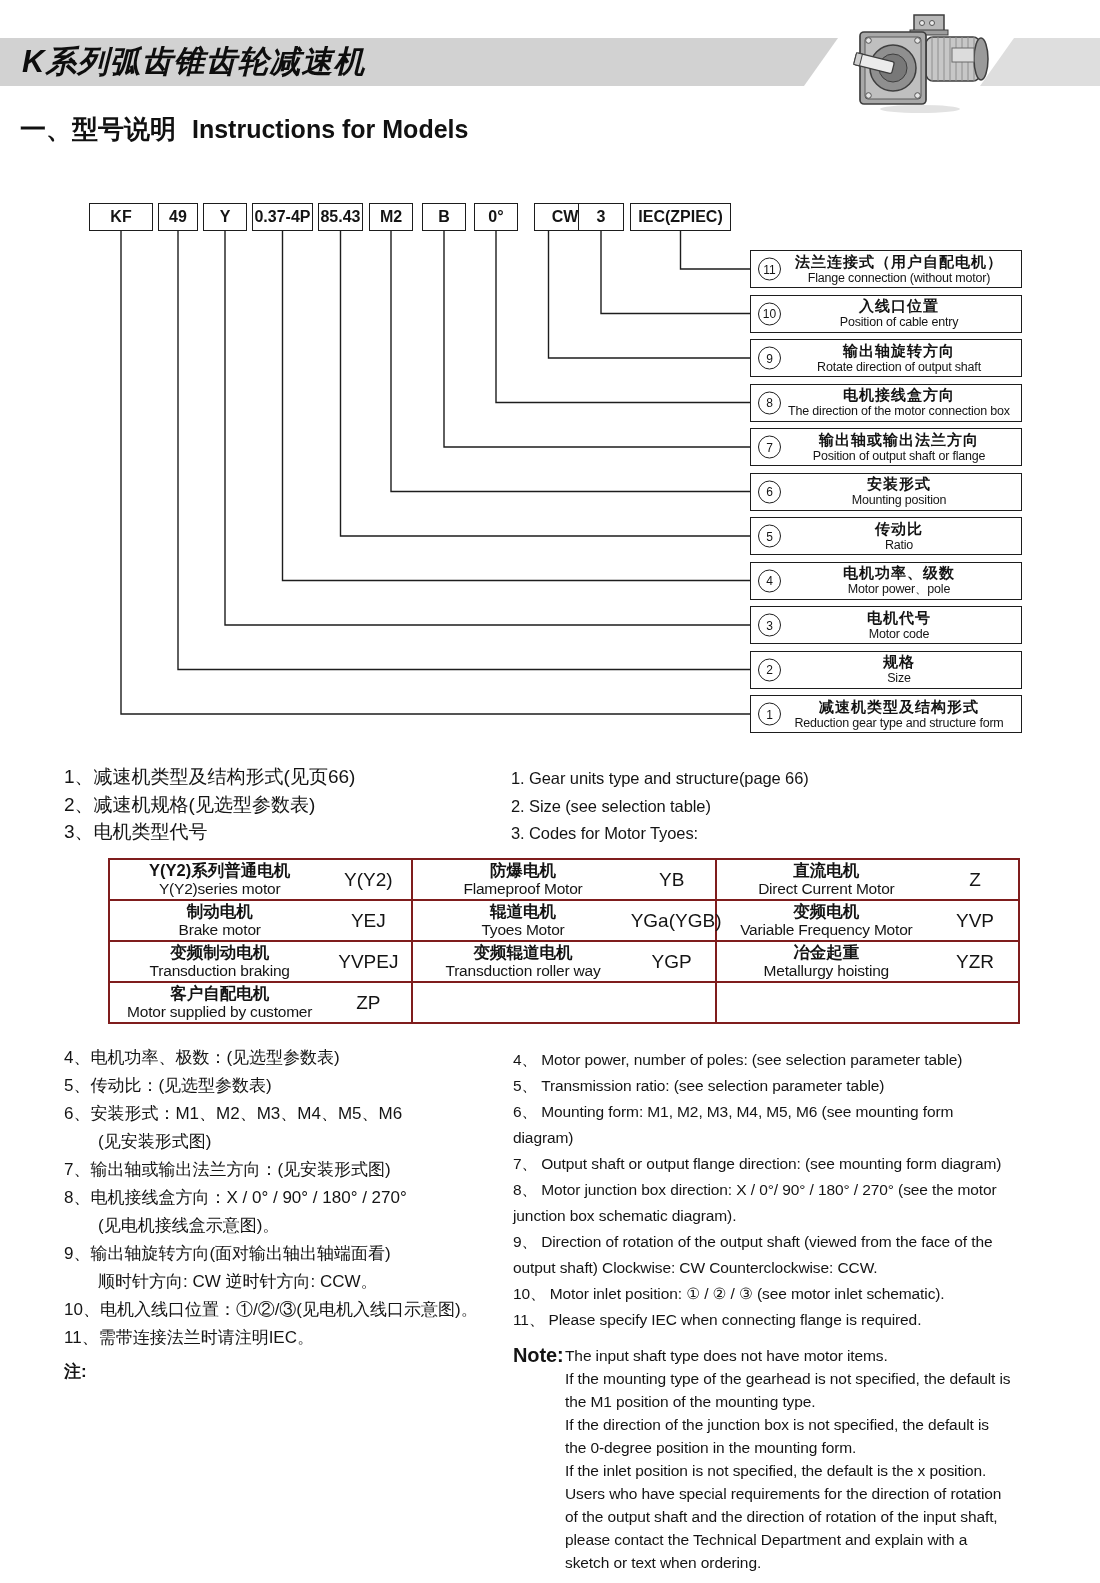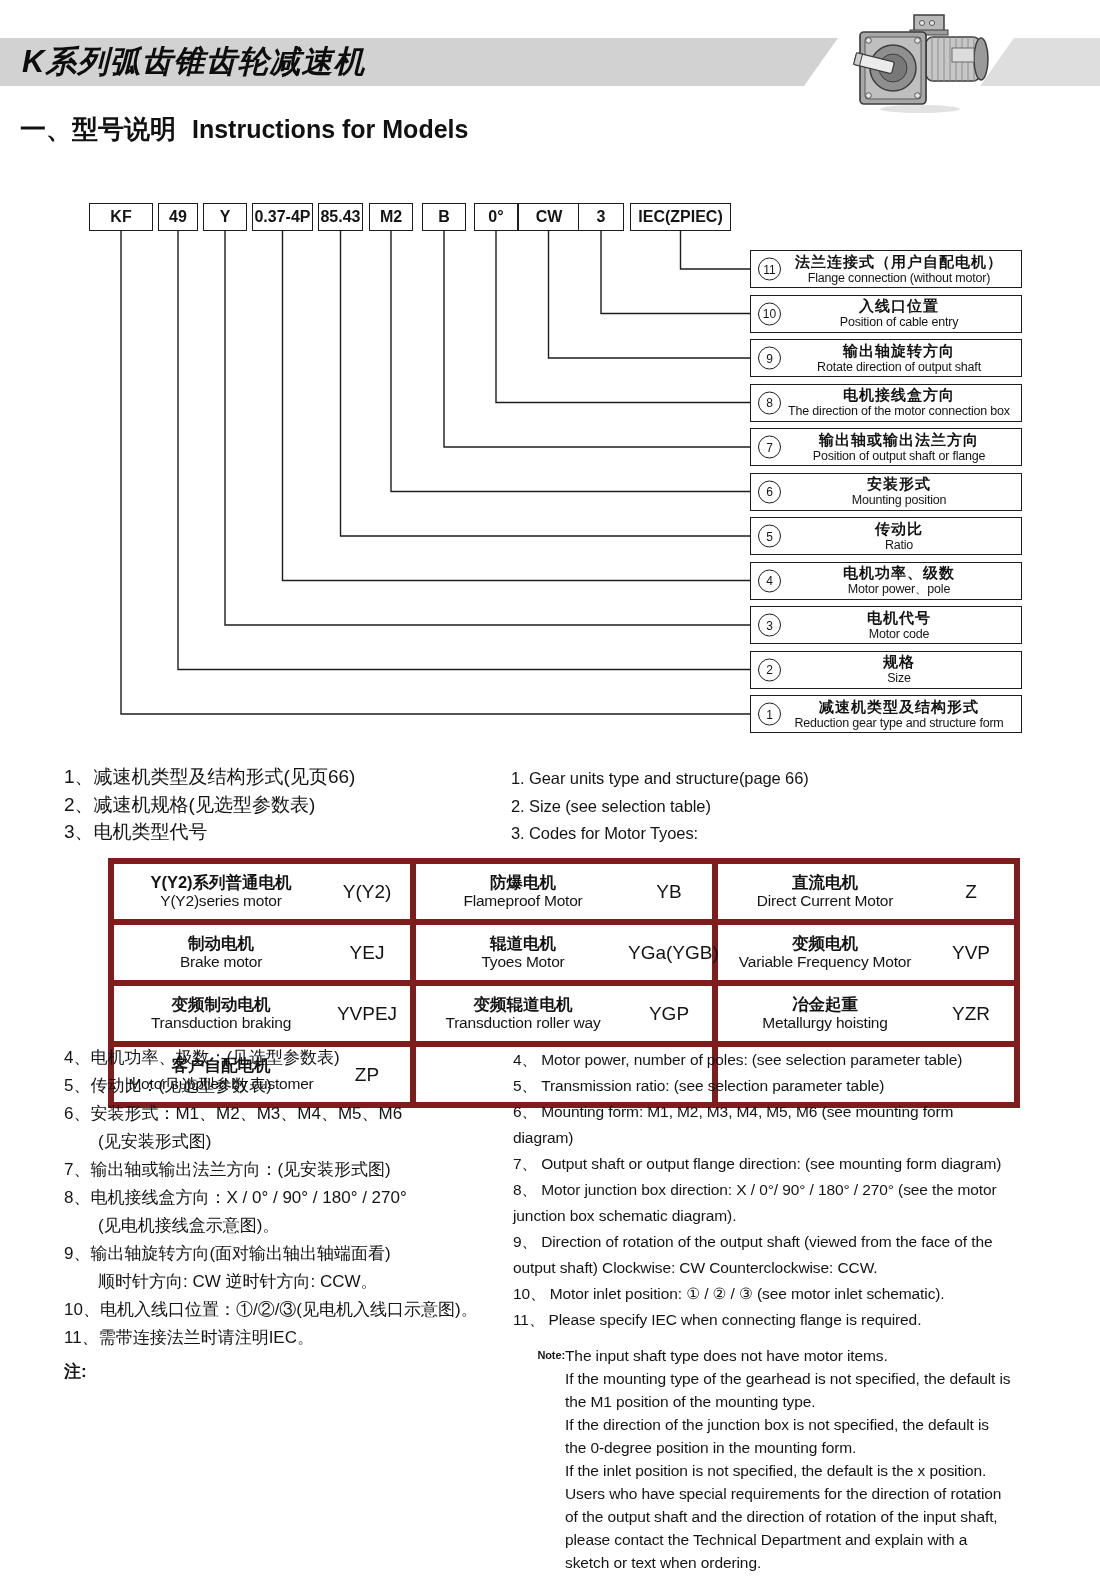--- a/index.html
+++ b/index.html
@@ -31,37 +31,37 @@
   .callout .txt{flex:1;text-align:center;padding-left:26px;}
   .callout .zh{font-weight:bold;font-size:15px;line-height:17px;letter-spacing:1px;white-space:nowrap;font-family:Liberation Serif, serif;}
   .callout .en{font-size:12.5px;line-height:14px;white-space:nowrap;letter-spacing:-0.2px;}
   
   #intro-zh{position:absolute;left:64px;top:763px;font-size:19px;}
   #intro-zh .ln{line-height:27.5px;white-space:nowrap;}
   #intro-en{position:absolute;left:511px;top:765px;font-size:16.5px;}
   #intro-en .ln{line-height:27.5px;white-space:nowrap;letter-spacing:-0.1px;}
   
   #motor-table{position:absolute;left:108px;top:858px;width:912px;border-collapse:collapse;table-layout:fixed;}
-  #motor-table td{border:6px solid #7f1d1d;height:39px;padding:8px 2px;}
+  #motor-table td{border:2px solid #7f1d1d;height:39px;padding:0 2px;}
   .cell{display:flex;align-items:center;height:100%;}
   .cell .lbl{flex:1;text-align:center;}
   .cell .zh{font-weight:bold;font-size:16.5px;line-height:19px;white-space:nowrap;}
   .cell .en{font-size:15.5px;line-height:18px;white-space:nowrap;letter-spacing:-0.2px;}
   .cell .code{width:82px;font-size:19px;text-align:center;flex-shrink:0;}
   
   #detail-zh{position:absolute;left:64px;top:1044px;width:456px;font-size:17px;}
   #detail-zh .ln{line-height:28px;white-space:nowrap;}
   #detail-zh .ind{padding-left:34px;}
   .noteblk{display:flex;margin-top:8px;}
   .noteblk .nlabel{font-weight:bold;flex-shrink:0;}
   #detail-zh .nlabel{width:32px;font-size:17px;line-height:24.5px;}
   #detail-zh .ln2{line-height:24.5px;white-space:nowrap;}
   #detail-en{position:absolute;left:513px;top:1047px;width:546px;font-size:15.5px;letter-spacing:-0.1px;}
   #detail-en .ln{line-height:26px;white-space:nowrap;}
-  #detail-en .nlabel{width:52px;font-size:11px;line-height:23px;text-align:right;}
+  #detail-en .nlabel{width:52px;font-size:20px;line-height:23px;}
   #detail-en .ln2{line-height:23px;white-space:nowrap;}
   #detail-en .noteblk{margin-top:11px;}
 </style>
 </head>
 <body>
 
 <div class="page">
 
   <div class="band-main"></div>
   <div class="band-right"></div>
@@ -115,21 +115,21 @@
       </svg>
     <div id="code-boxes">
         <div class="code-box" style="left: 89px; width: 64px;">KF</div>
         <div class="code-box" style="left: 158px; width: 40px;">49</div>
         <div class="code-box" style="left: 203px; width: 44px;">Y</div>
         <div class="code-box" style="left: 252px; width: 61px;">0.37-4P</div>
         <div class="code-box" style="left: 318px; width: 45px;">85.43</div>
         <div class="code-box" style="left: 369px; width: 44px;">M2</div>
         <div class="code-box" style="left: 422px; width: 44px;">B</div>
         <div class="code-box" style="left: 474px; width: 44px;">0°</div>
-        <div class="code-box" style="left: 518px; width: 62px;">CW</div>
+        <div class="code-box" style="left: 534px; width: 62px;">CW</div>
         <div class="code-box" style="left: 578px; width: 46px;">3</div>
         <div class="code-box" style="left: 630px; width: 101px;">IEC(ZPIEC)</div>
       </div>
     <div id="callouts">
         <div class="callout" style="top: 60px;">
           <span class="num">11</span>
           <div class="txt">
             <div class="zh">法兰连接式（用户自配电机）</div>
             <div class="en">Flange connection (without motor)</div>
           </div>

